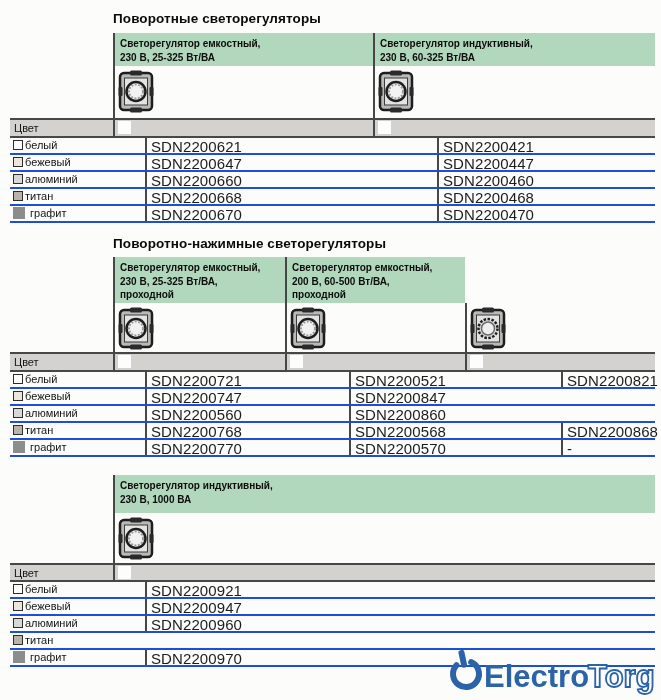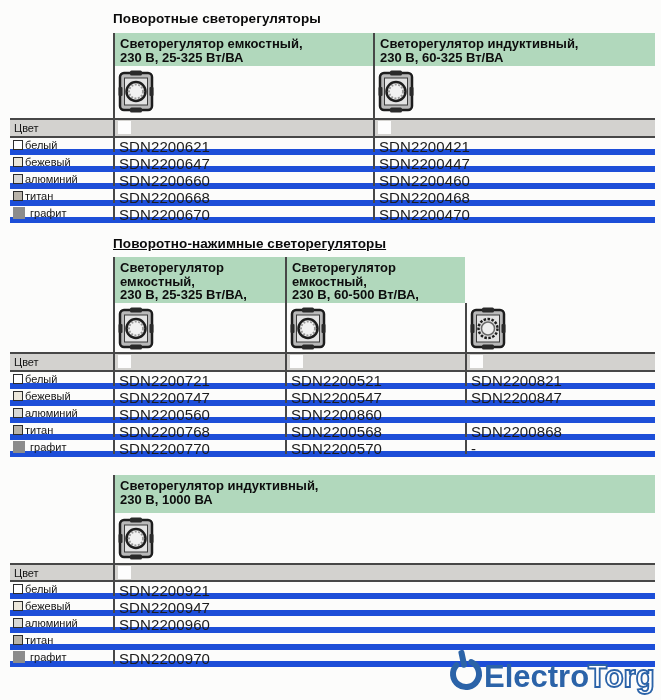--- a/index.html
+++ b/index.html
@@ -4,51 +4,51 @@
 <style>
   * { box-sizing: border-box; margin: 0; padding: 0; }
   html, body { background: #ffffff; }
   .page {
     position: relative; width: 661px; height: 700px;
     background: #fcfcfb; overflow: hidden;
     font-family: "Liberation Sans", sans-serif; color: #141414;
   }
   .sec-title { position: absolute; left: 113px; font-size: 13.5px; font-weight: bold; color: #0a0a0a; letter-spacing: .1px; }
   #title1 { top: 11px; }
-  #title2 { top: 236px; text-decoration: underline; }
+  #title2 { top: 236px; }
 
   .tbl { position: absolute; left: 10px; width: 645px; }
   #tbl1 { top: 33px; }
   #tbl2 { top: 257px; }
   #tbl3 { top: 475px; }
 
   .grid { display: grid; }
   #tbl1 .grid { grid-template-columns: 103px 260px 282px; }
   #tbl2 .grid { grid-template-columns: 103px 172px 180px 190px; }
   #tbl3 .grid { grid-template-columns: 103px 542px; }
 
   .lab { min-width: 0; }
   .cell { border-left: 2px solid #474747; min-width: 0; overflow: hidden; }
 
-  .ghead .cell { background: #b1d8bc; padding: 4px 6px 2px 5px; font-weight: bold; font-size: 13px; line-height: 13.5px; color: #0d0d0d; }
+  .ghead .cell { background: #b1d8bc; padding: 4px 6px 2px 5px; font-weight: bold; font-size: 10px; line-height: 13.5px; color: #0d0d0d; }
   #tbl1 .ghead { height: 33px; }
   #tbl2 .ghead { height: 46px; }
   #tbl3 .ghead { height: 38px; }
 
   #tbl1 .imgband { height: 52px; }
   #tbl2 .imgband { height: 49px; }
   #tbl3 .imgband { height: 50px; }
   .prod { margin: 3px 0 0 3px; display: block; }
 
   .crow { background: #d3d2cf; border-top: 2px solid #474747; border-bottom: 2px solid #474747; height: 20px; }
   #tbl3 .crow { height: 19px; }
   .crow .lab { font-size: 11px; line-height: 14px; padding: 1px 0 0 4px; }
   .wsq { display: block; width: 13px; height: 13px; background: #fdfdfd; margin: 1px 0 0 3px; }
 
-  .drow { height: 17px; border-bottom: 6px solid #1d4ed8; }
+  .drow { height: 17px; border-bottom: 2px solid #1d4ed8; gap: 32px; }
   .drow .lab { font-size: 11px; line-height: 13px; padding: 1px 0 0 3px; white-space: nowrap; }
   .code { font-size: 15px; line-height: 13px; padding: 2px 0 0 4px; letter-spacing: .1px; color: #1c1c1c; }
 
   .sw { display: inline-block; width: 10px; height: 10px; border: 1.5px solid #2c2c2c; background: #fff; vertical-align: -1px; margin-right: 2px; }
   .sw.g { border: none; width: 12px; height: 12px; background: #8c8c8c; margin-right: 5px; vertical-align: -2px; }
 
   #logo { position: absolute; right: 2px; top: 646px; }
 </style>
 </head>
 <body>
@@ -137,21 +137,21 @@
   <div class="tbl" id="tbl2">
     <div class="grid ghead">
       <div class="lab"></div>
       <div class="cell">
         <div>Светорегулятор емкостный,</div>
         <div>230 В, 25-325 Вт/ВА,</div>
         <div>проходной</div>
       </div>
       <div class="cell">
         <div>Светорегулятор емкостный,</div>
-        <div>230 В, 60-500 Вт/ВА,</div>
+        <div>200 В, 60-500 Вт/ВА,</div>
         <div>проходной</div>
       </div>
     </div>
     <div class="grid imgband">
       <div class="lab"></div>
       <div class="cell">
         <svg class="prod" width="36" height="45" viewBox="0 0 36 45">
           <rect x="2" y="4" width="32" height="37" rx="4" fill="#b9b9b9" stroke="#1d1d1d" stroke-width="2.5"></rect>
           <rect x="12" y="1.5" width="12" height="5" rx="1.5" fill="#2a2a2a"></rect>
           <rect x="12" y="38.5" width="12" height="5" rx="1.5" fill="#2a2a2a"></rect>
@@ -201,21 +201,20 @@
     </div>
     <div class="grid drow">
       <div class="lab"><span class="sw" style="background-color: rgb(255, 255, 255);"></span><span>белый</span></div>
       <div class="cell code">SDN2200721</div>
       <div class="cell code">SDN2200521</div>
       <div class="cell code">SDN2200821</div>
     </div>
     <div class="grid drow">
       <div class="lab"><span class="sw" style="background-color: rgb(236, 231, 218);"></span><span>бежевый</span></div>
       <div class="cell code">SDN2200747</div>
-      <div class="cell code">SDN2200547</div>
       <div class="cell code">SDN2200847</div>
     </div>
     <div class="grid drow">
       <div class="lab"><span class="sw" style="background-color: rgb(216, 216, 214);"></span><span>алюминий</span></div>
       <div class="cell code">SDN2200560</div>
       <div class="cell code">SDN2200860</div>
     </div>
     <div class="grid drow">
       <div class="lab"><span class="sw" style="background-color: rgb(185, 179, 169);"></span><span>титан</span></div>
       <div class="cell code">SDN2200768</div>

